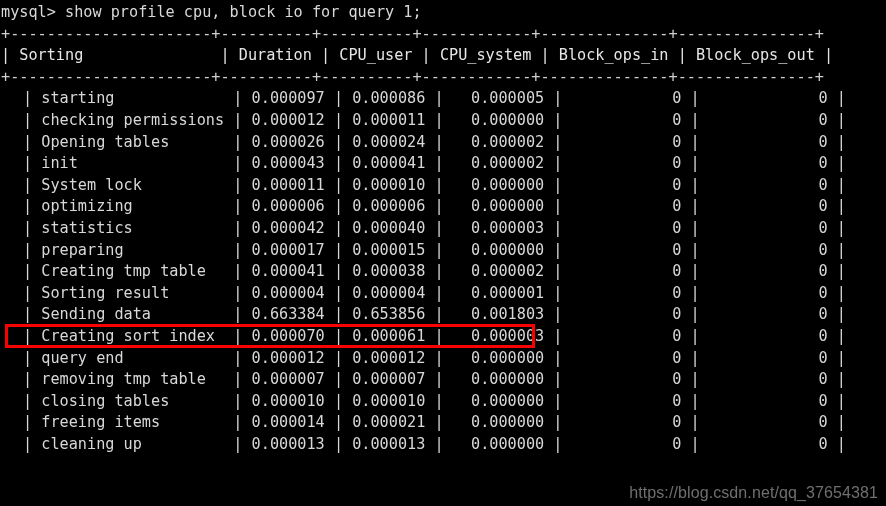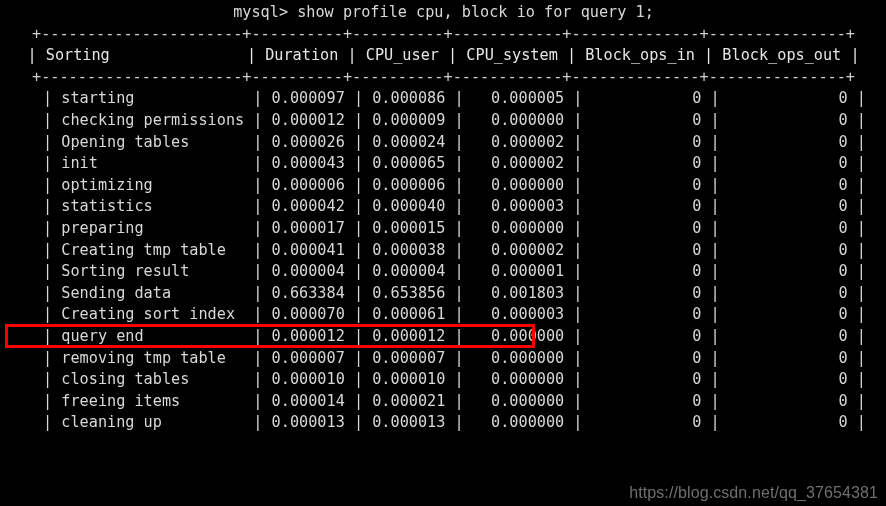--- a/index.html
+++ b/index.html
@@ -26,21 +26,20 @@
   }
   .line {
     font-family: "DejaVu Sans Mono", "Liberation Mono", monospace;
     font-size: 15.2px;
     line-height: 21.6px;
     height: 21.6px;
     white-space: pre;
     color: #d8d8d8;
     letter-spacing: 0px;
     padding-left: 1px;
-    text-align: center;
   }
   .prompt-line { color: #d8d8d8; }
   .rule-line { color: #cfcfcf; }
   .head-line { color: #e6e6e6; }
   .data-line { color: #d8d8d8; padding-left: 23px; }
 
   #rows-wrap { position: relative; }
 
   #highlight-box {
     position: absolute;
@@ -72,23 +71,24 @@
 
   <div class="line rule-line">+----------------------+----------+----------+------------+--------------+---------------+</div>
 
   <div class="line head-line">| Sorting               | Duration | CPU_user | CPU_system | Block_ops_in | Block_ops_out |</div>
 
   <div class="line rule-line">+----------------------+----------+----------+------------+--------------+---------------+</div>
 
   <div id="rows-wrap">
 
     <div class="line data-line">| starting             | 0.000097 | 0.000086 |   0.000005 |            0 |             0 |</div>
-      <div class="line data-line">| checking permissions | 0.000012 | 0.000009 |   0.000000 |            0 |             0 |</div>
+      <div class="line data-line">| checking permissions | 0.000012 | 0.000011 |   0.000000 |            0 |             0 |</div>
       <div class="line data-line">| Opening tables       | 0.000026 | 0.000024 |   0.000002 |            0 |             0 |</div>
-      <div class="line data-line">| init                 | 0.000043 | 0.000065 |   0.000002 |            0 |             0 |</div>
+      <div class="line data-line">| init                 | 0.000043 | 0.000041 |   0.000002 |            0 |             0 |</div>
+      <div class="line data-line">| System lock          | 0.000011 | 0.000010 |   0.000000 |            0 |             0 |</div>
       <div class="line data-line">| optimizing           | 0.000006 | 0.000006 |   0.000000 |            0 |             0 |</div>
       <div class="line data-line">| statistics           | 0.000042 | 0.000040 |   0.000003 |            0 |             0 |</div>
       <div class="line data-line">| preparing            | 0.000017 | 0.000015 |   0.000000 |            0 |             0 |</div>
       <div class="line data-line">| Creating tmp table   | 0.000041 | 0.000038 |   0.000002 |            0 |             0 |</div>
       <div class="line data-line">| Sorting result       | 0.000004 | 0.000004 |   0.000001 |            0 |             0 |</div>
       <div class="line data-line">| Sending data         | 0.663384 | 0.653856 |   0.001803 |            0 |             0 |</div>
       <div class="line data-line">| Creating sort index  | 0.000070 | 0.000061 |   0.000003 |            0 |             0 |</div>
       <div class="line data-line">| query end            | 0.000012 | 0.000012 |   0.000000 |            0 |             0 |</div>
       <div class="line data-line">| removing tmp table   | 0.000007 | 0.000007 |   0.000000 |            0 |             0 |</div>
       <div class="line data-line">| closing tables       | 0.000010 | 0.000010 |   0.000000 |            0 |             0 |</div>

